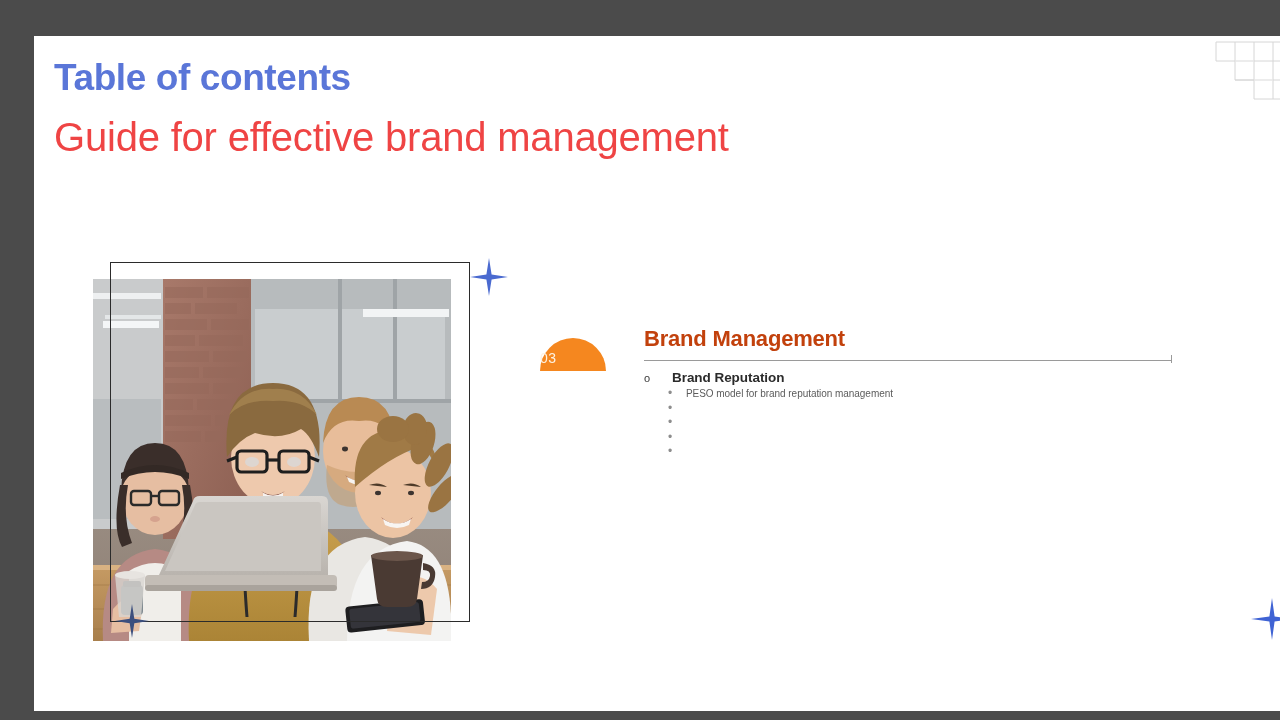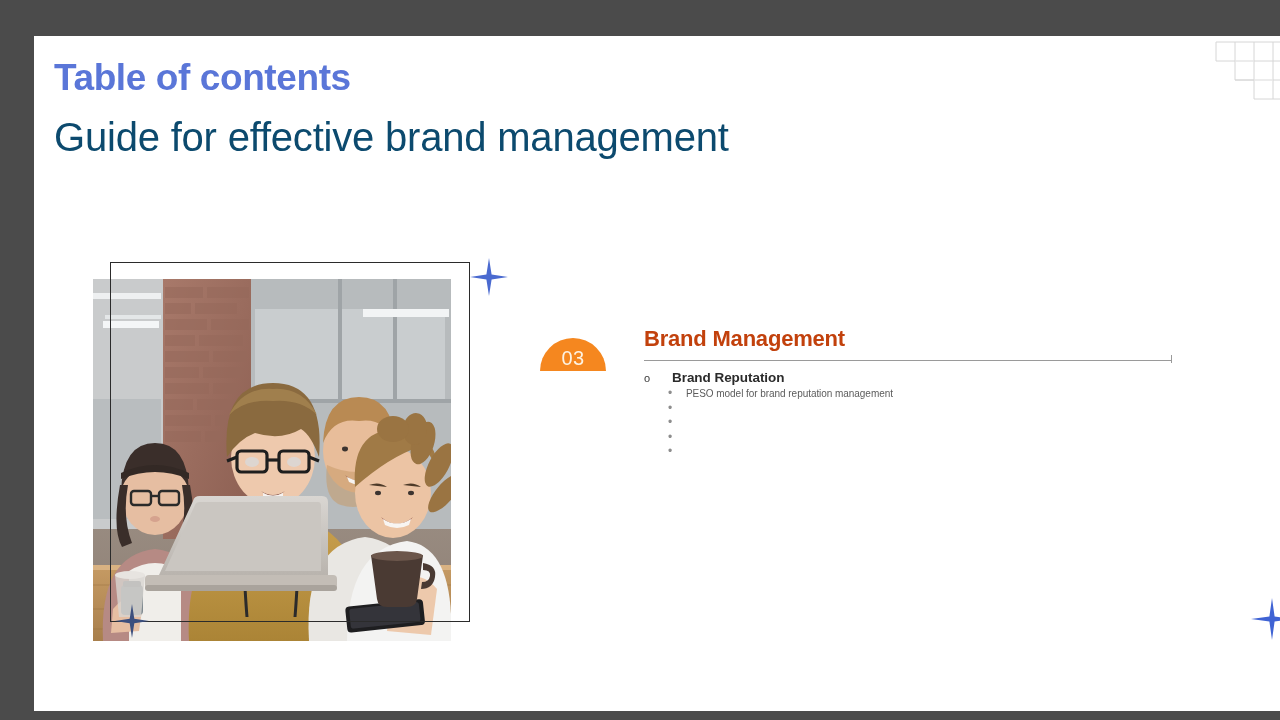--- a/index.html
+++ b/index.html
@@ -41,21 +41,21 @@
     color: #5a76d8;
     white-space: nowrap;
   }
   #subtitle {
     position: absolute;
     left: 20px;
     top: 79px;
     font-size: 40px;
     font-weight: 400;
     letter-spacing: -0.2px;
-    color: #0c4a6e;
+    color: #ef4444;
     white-space: nowrap;
   }
   
   #frame-outline {
     position: absolute;
     left: 76px;
     top: 226px;
     width: 360px;
     height: 360px;
     border: 1.3px solid #2b2b2b;
@@ -92,23 +92,22 @@
   }
   #badge {
     position: absolute;
     left: 0px;
     top: 12px;
     width: 66px;
     height: 33px;
     background: #f5871f;
     border-radius: 66px 66px 0 0;
     color: #fdf2e2;
-    font-size: 20px;
+    font-size: 14px;
     letter-spacing: 0.5px;
-    text-align: center;
     line-height: 40px;
     box-sizing: border-box;
   }
   #section-title {
     position: absolute;
     left: 104px;
     top: 0px;
     font-size: 22px;
     font-weight: bold;
     letter-spacing: -0.2px;

